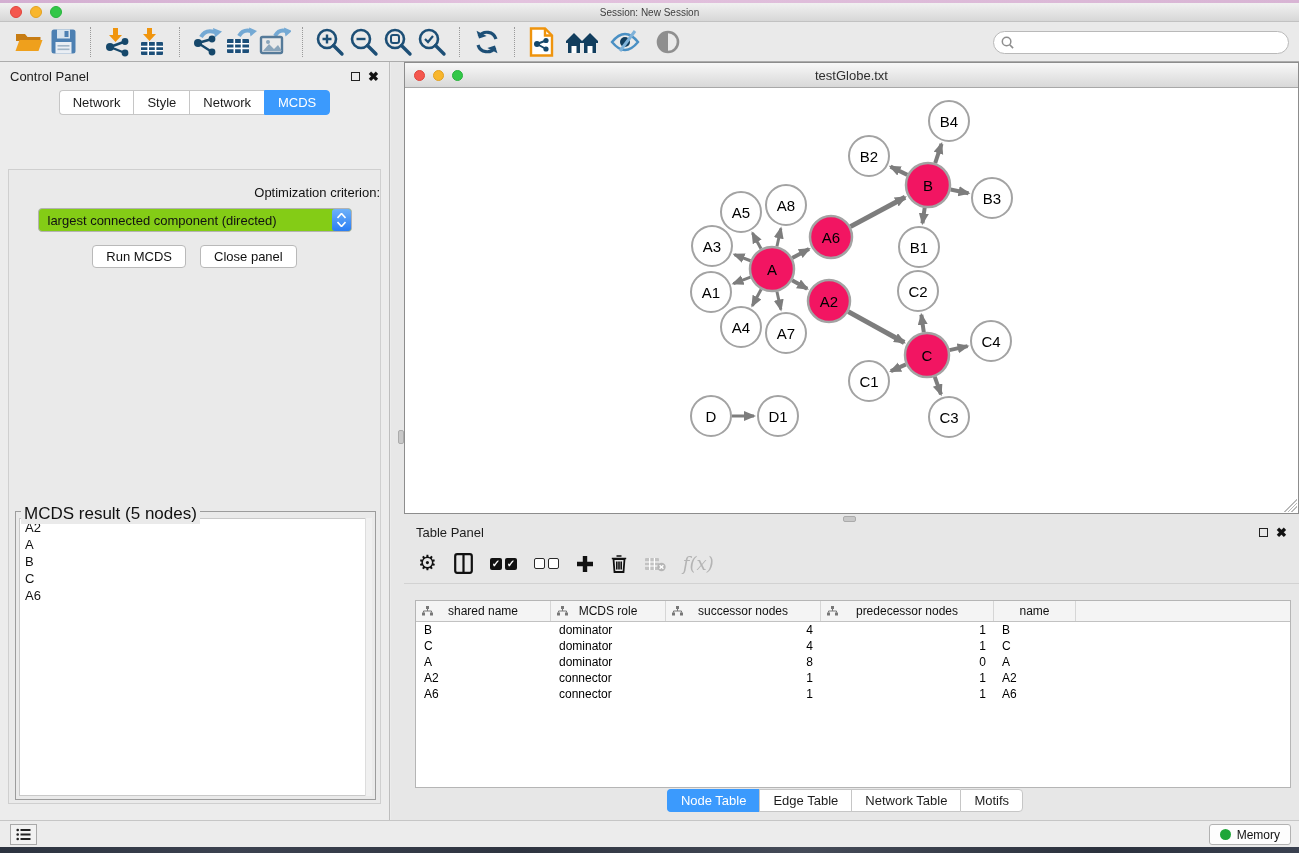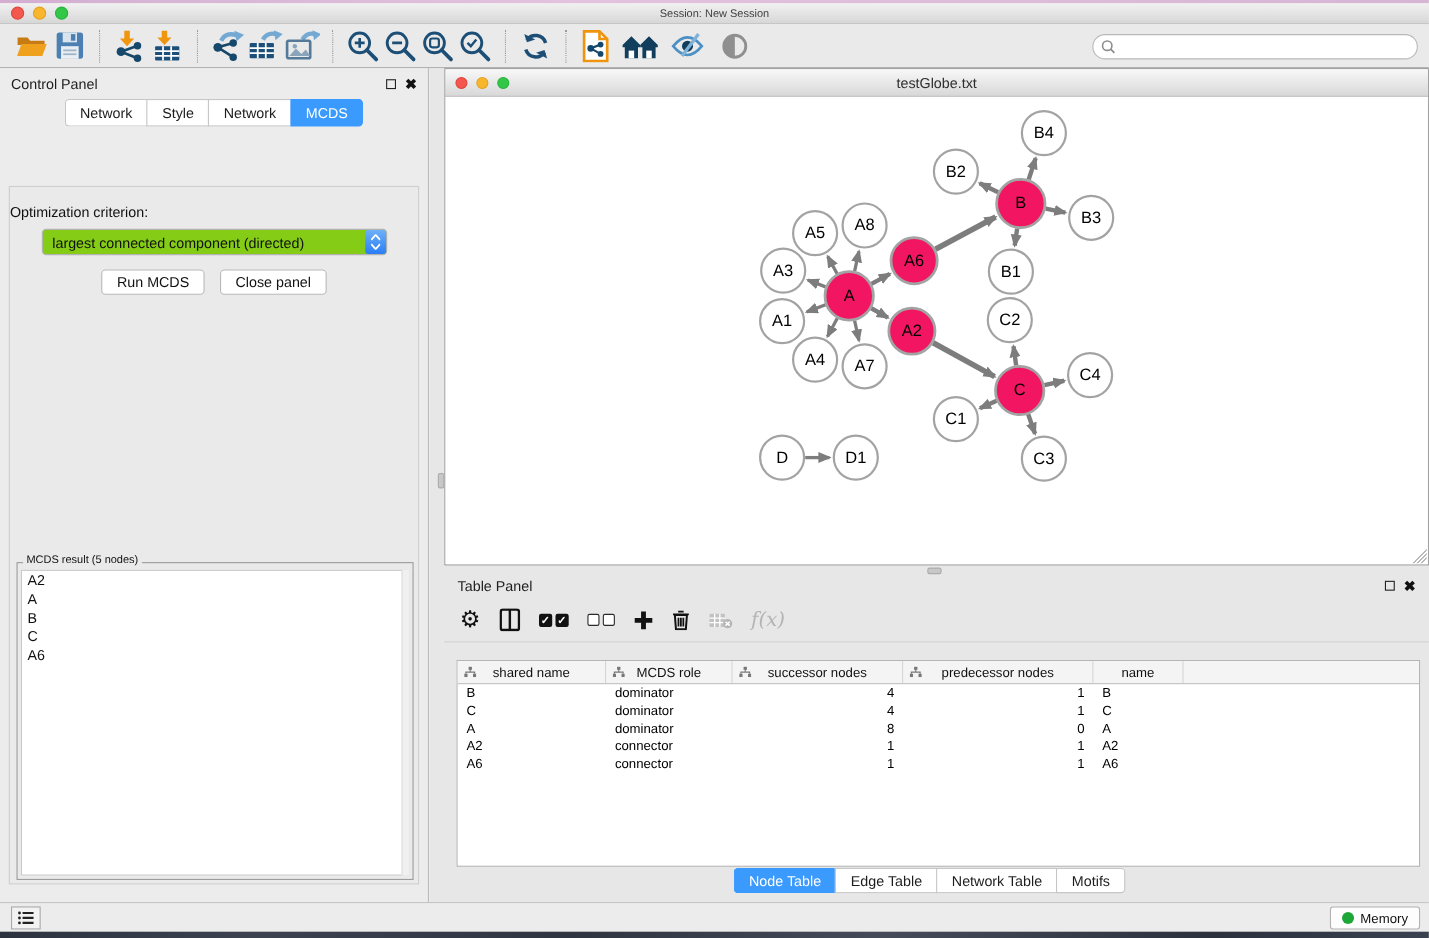--- a/index.html
+++ b/index.html
@@ -41,35 +41,35 @@
   .float-box { width:9px; height:9px; border:1.6px solid #222; display:inline-block; }
   .close-x { font-size:13px; color:#111; font-weight:bold; line-height:1; }
   #cp-tabs { display:flex; justify-content:center; gap:0; position:relative; z-index:2; }
   .cp-tab { font-size:13px; padding:4px 13px; background:#fff; border:1px solid #c6c6c6;
     border-right:none; color:#1d1d1d; }
   .cp-tab:first-child { border-radius:4px 0 0 4px; }
   .cp-tab:last-child { border-radius:0 4px 4px 0; border-right:1px solid #c6c6c6; }
   .cp-tab.active { background:#3b9afd; color:#fff; border-color:#3b9afd; }
   #cp-content { position:absolute; left:8px; right:8px; top:107px; bottom:16px;
     border:1px solid #cfcfcf; background:#eaeaea; }
-  #cp-opt-label { text-align:left; font-size:13px; color:#111; margin-top:15px; }
+  #cp-opt-label { text-align:right; font-size:13px; color:#111; margin-top:15px; }
   #cp-select { margin:8px auto 0; width:314px; height:24px; background:#84cc16;
     border:1px solid #b3b3b3; border-radius:4px; display:flex; align-items:center; position:relative; }
   #cp-select-value { font-size:13px; color:#111; padding-left:9px; flex:1; white-space:nowrap; overflow:hidden;}
   .select-stepper { width:19px; height:22px; margin-right:0px; border-radius:3px;
     background:linear-gradient(#6eb1f9,#2a7df4); display:flex; flex-direction:column;
     align-items:center; justify-content:center; color:#fff; }
   .select-stepper svg { display:block; }
   #cp-buttons { display:flex; justify-content:center; gap:14px; margin-top:13px; }
   .cp-btn { font-size:13px; color:#111; background:#fff; border:1px solid #b9b9b9;
     border-radius:4px; padding:3px 13px; height:23px; }
   #mcds-result { position:absolute; left:6px; right:4px; top:334px; bottom:3px; }
   #mcds-result-frame { position:absolute; left:0; right:0; top:7px; bottom:0; border:1px solid #9c9c9c; }
   #mcds-result-title { position:absolute; left:6px; top:0; background:#eaeaea; padding:0 3px;
-    font-size:10px; color:#111; z-index:2; }
+    font-size:17px; color:#111; z-index:2; }
   #mcds-list { position:absolute; left:4px; right:4px; top:14px; bottom:4px; background:#fff;
     border:1px solid #c9c9c9; overflow:hidden; }
   .mcds-item { font-size:13px; color:#111; padding:1px 0 1px 5px; line-height:15px; }
   #mcds-scroll { position:absolute; right:4px; top:14px; bottom:4px; width:7px; background:#f0f0f0; border-left:1px solid #ddd;}
   
   #right-region { position:absolute; left:391px; top:62px; width:908px; height:758px; background:#e7e7e7; }
   
   #net-window { position:absolute; left:13px; top:0; width:895px; height:452px;
     background:#fff; border:1px solid #8d8d8d; }
   #net-titlebar { height:25px; background:linear-gradient(#f8f8f8,#d8d8d8);

